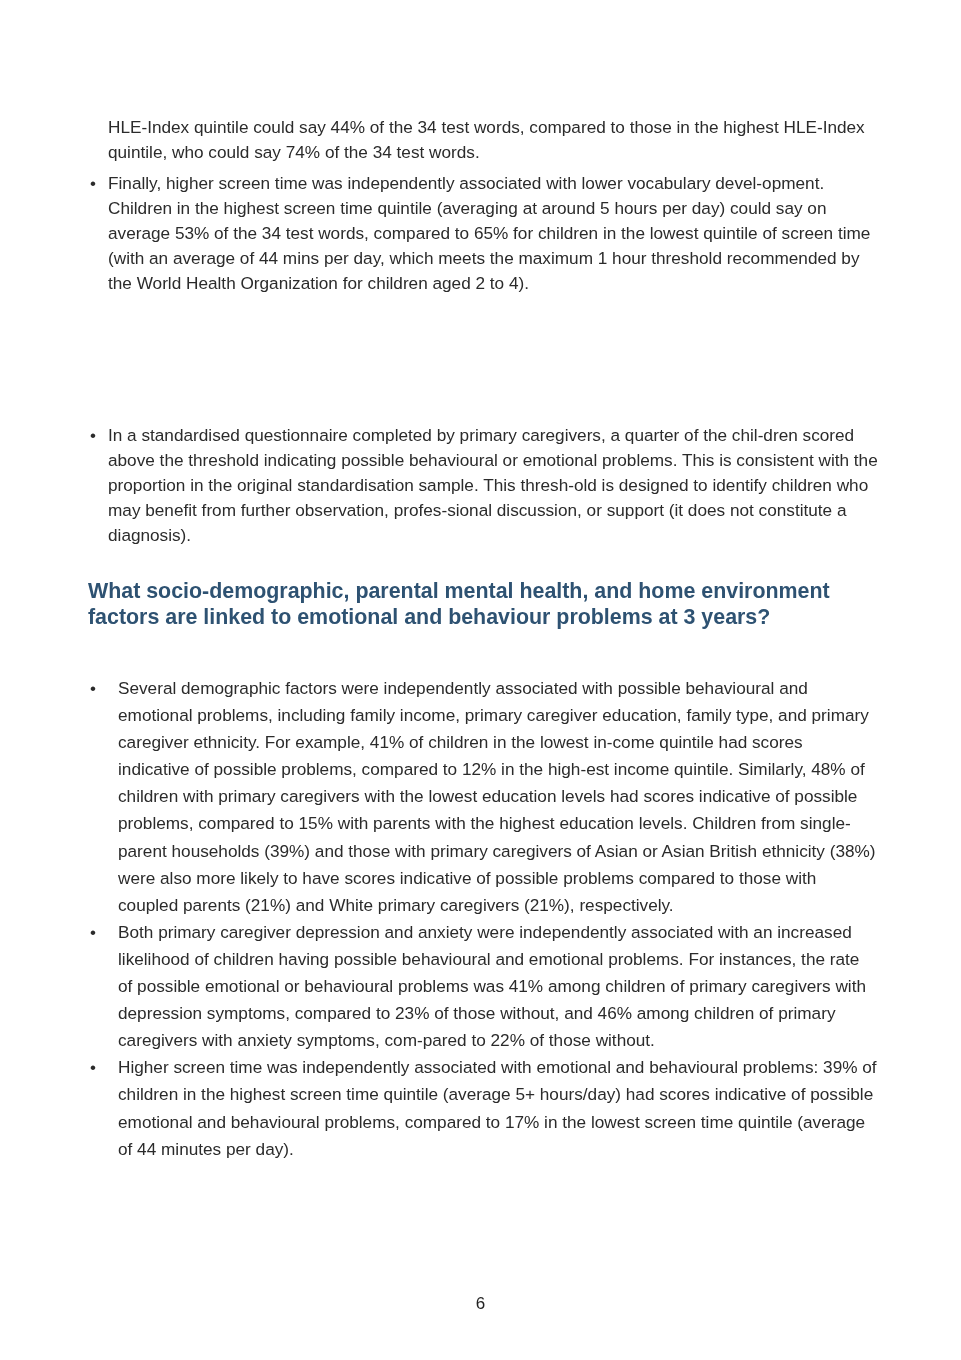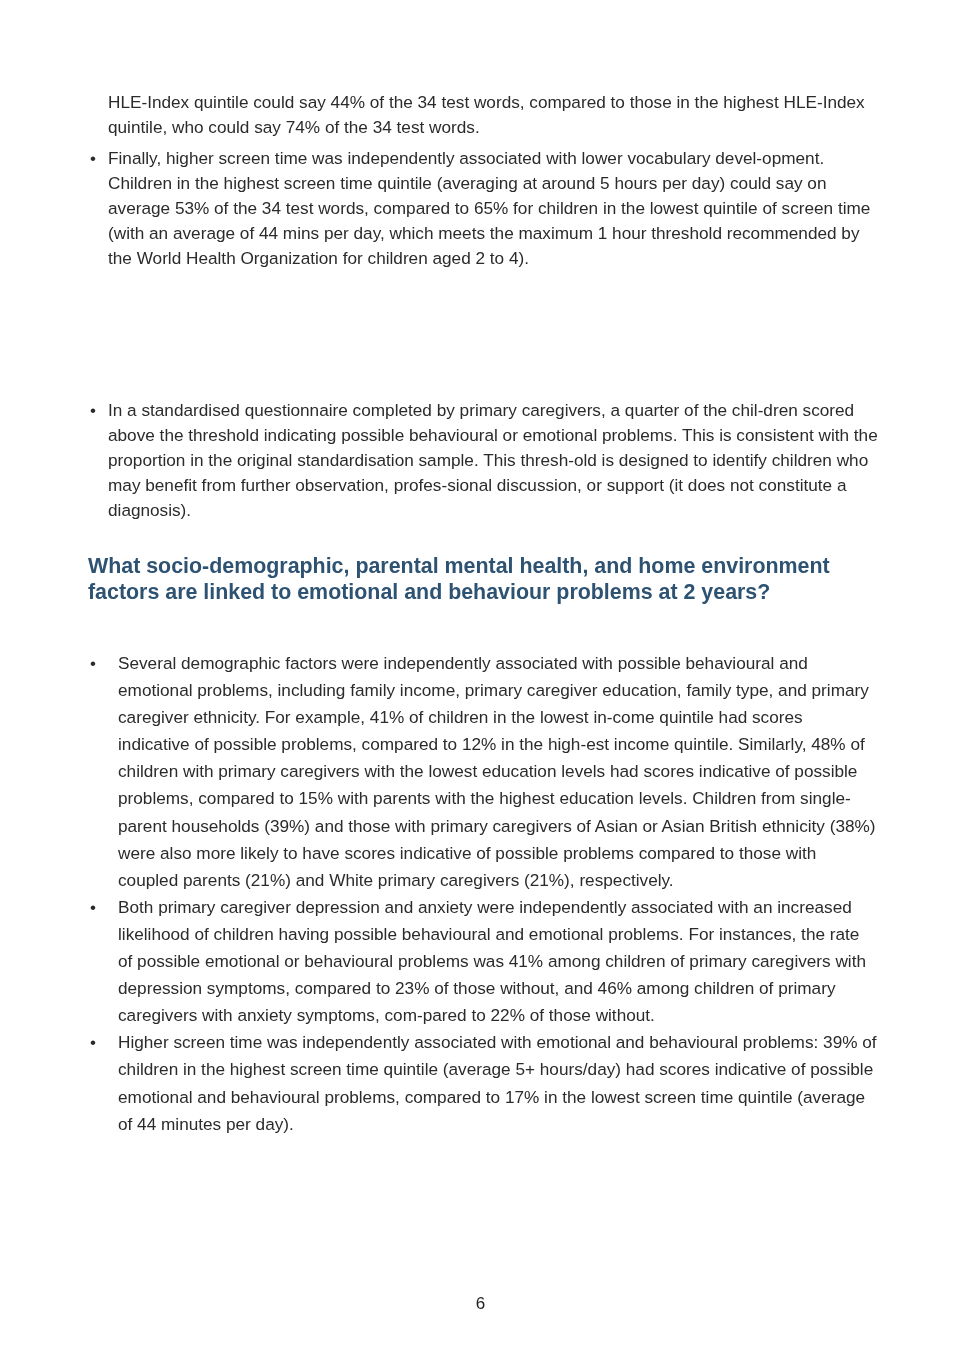--- a/index.html
+++ b/index.html
@@ -19,20 +19,21 @@
       position: absolute;
       left: 0;
       top: 0;
       width: 961px;
       height: 1360px;
     }
     .block {
       position: absolute;
       left: 88px;
       width: 790px;
+      margin-top: 25px;
     }
     .para {
       font-size: 17.2px;
       line-height: 25px;
       margin: 0;
     }
     ul.bullets {
       list-style: none;
       margin: 0;
       padding: 0;
@@ -97,21 +98,21 @@
   <div class="block" style="top:398px;">
     <ul class="bullets tight">
       <li>
         <span class="bullet-dot">•</span>
         <span>In a standardised questionnaire completed by primary caregivers, a quarter of the chil-dren scored above the threshold indicating possible behavioural or emotional problems. This is consistent with the proportion in the original standardisation sample. This thresh-old is designed to identify children who may benefit from further observation, profes-sional discussion, or support (it does not constitute a diagnosis).</span>
       </li>
     </ul>
   </div>
 
   <div class="block" style="top:553px;">
-    <h2 class="heading" style="width:790px;">What socio-demographic, parental mental health, and home environment factors are linked to emotional and behaviour problems at 2 years?</h2>
+    <h2 class="heading" style="width:790px;">What socio-demographic, parental mental health, and home environment factors are linked to emotional and behaviour problems at 3 years?</h2>
   </div>
   <div class="block" style="top:650px;">
     <ul class="bullets wide">
       <li>
         <span class="bullet-dot">•</span>
         <span>Several demographic factors were independently associated with possible behavioural and emotional problems, including family income, primary caregiver education, family type, and primary caregiver ethnicity. For example, 41% of children in the lowest in-come quintile had scores indicative of possible problems, compared to 12% in the high-est income quintile. Similarly, 48% of children with primary caregivers with the lowest education levels had scores indicative of possible problems, compared to 15% with parents with the highest education levels. Children from single-parent households (39%) and those with primary caregivers of Asian or Asian British ethnicity (38%) were also more likely to have scores indicative of possible problems compared to those with coupled parents (21%) and White primary caregivers (21%), respectively.</span>
       </li>
       <li>
         <span class="bullet-dot">•</span>
         <span>Both primary caregiver depression and anxiety were independently associated with an increased likelihood of children having possible behavioural and emotional problems. For instances, the rate of possible emotional or behavioural problems was 41% among children of primary caregivers with depression symptoms, compared to 23% of those without, and 46% among children of primary caregivers with anxiety symptoms, com-pared to 22% of those without.</span>

